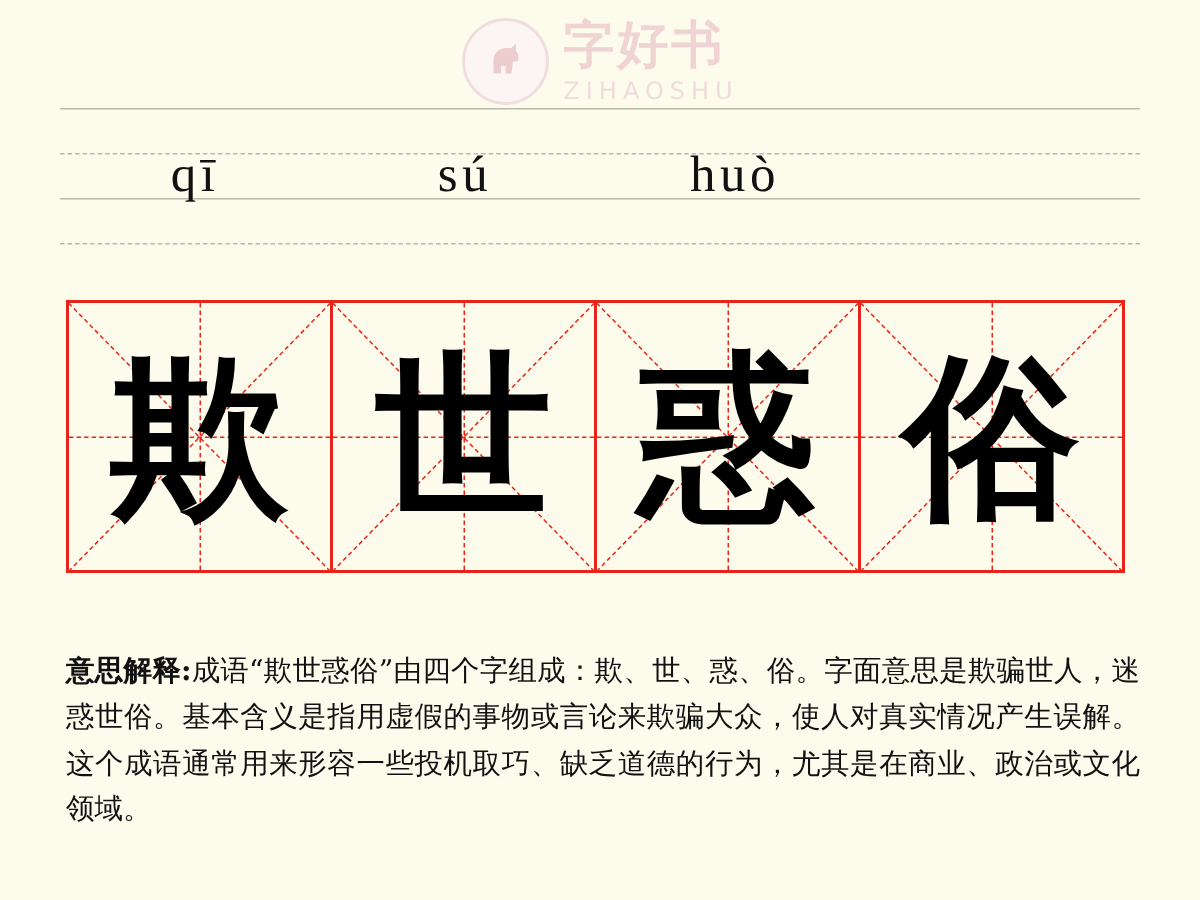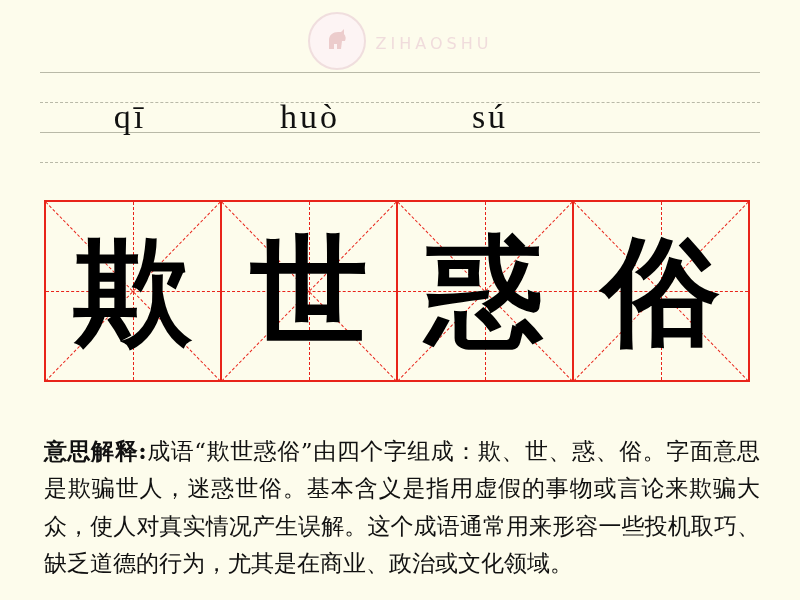--- a/index.html
+++ b/index.html
@@ -174,54 +174,55 @@
     font-weight: 700;
   }
 
   
   .explain {
     position: absolute;
     top: 432px;
     left: 44px;
     width: 716px;
     font-family: "DejaVu Serif", serif;
-    font-size: 23px;
+    font-size: 19px;
     line-height: 1.62;
     color: #111;
     text-align: justify;
   }
   .explain .label {
     font-weight: bold;
   }
 </style>
 </head>
 <body>
 
 <div class="page">
 
   <div class="logo">
     <div class="logo-mark">
       <svg width="34" height="34" viewBox="0 0 34 34" aria-hidden="true">
         <path d="M9 25 L9 16 C9 11 13 8 18 8 L21 8 L24 5 L24 10 C26 12 26 15 25 17 L22 17 L21 25 L17 25 L17 20 L14 20 L14 25 Z" fill="#eccccc"></path>
       </svg>
     </div>
     <div class="logo-text">
+      <div class="logo-title">字好书</div>
       <div class="logo-sub">ZIHAOSHU</div>
     </div>
   </div>
 
   <div class="pinyin-block">
     <div class="staff-line l1"></div>
     <div class="staff-line dashed l2"></div>
     <div class="staff-line l3"></div>
     <div class="staff-line dashed l4"></div>
     <div class="pinyin-row">
       <div class="pinyin-cell">qī</div>
+      <div class="pinyin-cell">sú</div>
       <div class="pinyin-cell">huò</div>
-      <div class="pinyin-cell">sú</div>
     </div>
   </div>
 
   <div class="grid-block">
 
     <div class="cell">
       <div class="diag d1"></div>
       <div class="diag d2"></div>
       <div class="cross-h"></div>
       <div class="cross-v"></div>

